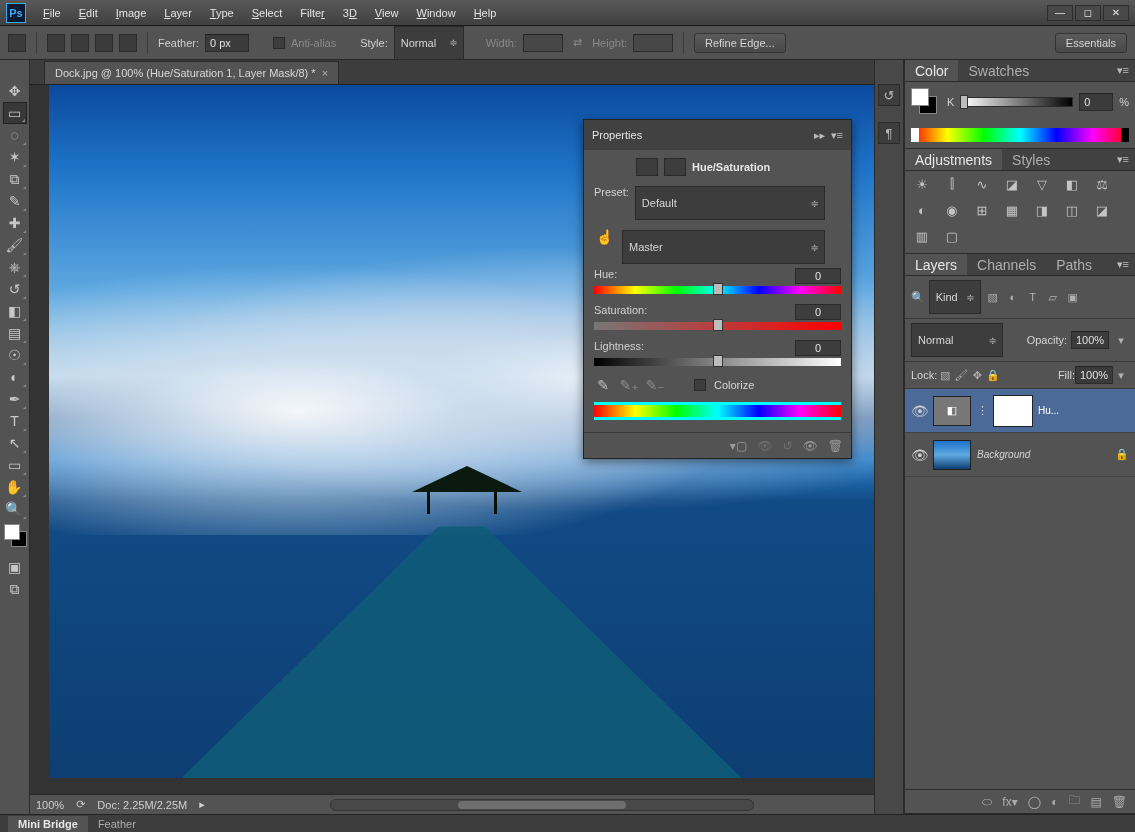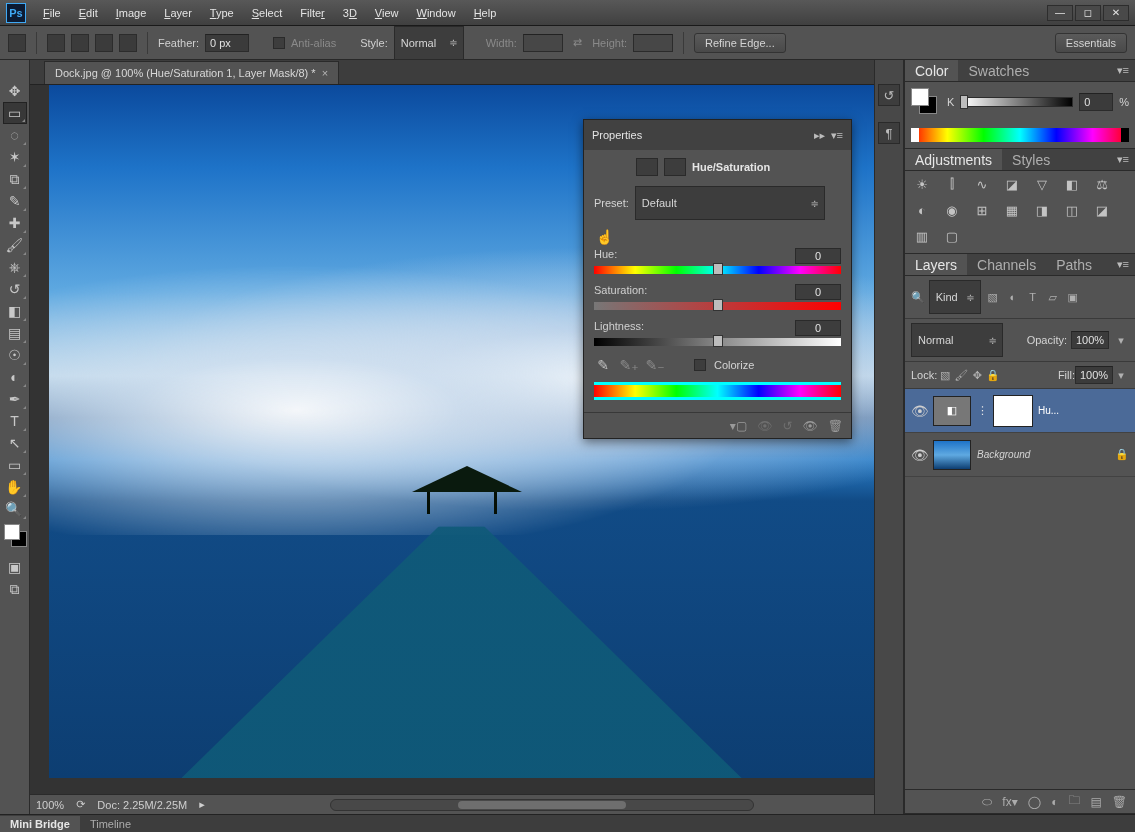--- a/index.html
+++ b/index.html
@@ -72,39 +72,39 @@
 .layer-name.bg { font-style: italic; }
 .mask-thumb { width:38px; height:30px; background:#fff; border:2px solid #fff; outline:1px solid #222;}
 .layer-footer { height:24px; border-top:1px solid #2a2a2a; display:flex; align-items:center; justify-content:flex-end; gap:10px; padding:0 8px; color:#acacac; font-size:12px;}
 .prop-panel { position: absolute; left: 583px; top: 119px; width: 269px; background: #535353; border: 1px solid #222; box-shadow: 0 3px 10px rgba(0,0,0,0.5); z-index: 50; }
 .prop-header { height: 30px; background: #414141; display:flex; align-items:center; padding: 0 8px;}
 .prop-header .title { font-size: 11px; color:#e4e4e4; }
 .prop-header .acts { margin-left:auto; display:flex; gap:6px; color:#bcbcbc;}
 .prop-body { padding: 8px 10px; }
 .prop-type { display:flex; align-items:center; gap:6px; margin-bottom: 10px; margin-left: 42px;}
 .prop-type .ibox { width:22px; height:18px; background:#3d3d3d; border:1px solid #2a2a2a;}
-.prow { margin: 10px 16px 4px 0; display:flex; align-items:center; gap:6px;}
+.prow { margin: 10px 16px 4px 0; display:flex; gap:6px;}
 .psel { flex:1; background:#3d3d3d; border:1px solid #2a2a2a; height:34px; padding:0 6px; display:flex; align-items:center; color:#d6d6d6; font-size:11px; position:relative;}
 .psel::after { content:"≑"; position:absolute; right:5px; color:#bcbcbc; font-size:10px;}
 .slider-row { margin-top: 4px; }
 .slider-row label { font-size: 11px; color:#d0d0d0; }
 .slval { float: right; background:#3d3d3d; border:1px solid #2a2a2a; width:46px; height:16px; text-align:center; font-size:11px; color:#e2e2e2;}
 .sl-track { height:8px; background:#666; margin: 6px 0 10px 0; position:relative; }
 .sl-track.hue { background: linear-gradient(90deg, #f00, #ff0, #0f0, #0ff, #00f, #f0f, #f00);}
 .sl-track.sat { background: linear-gradient(90deg, #777, #f00);}
 .sl-track.light { background: linear-gradient(90deg, #000, #888, #fff);}
 .sl-thumb { position:absolute; left:50%; top:-3px; width:10px; height:12px; background:#bdbdbd; border:1px solid #333; transform:translateX(-50%);}
 .eyedrops { display:flex; gap:8px; align-items:center; margin: 6px 0 8px 0;}
 .eyedrops .ed { width:18px; height:18px; color:#c4c4c4; font-size:14px; display:flex; align-items:center; justify-content:center;}
 .chk { width:12px; height:12px; background:#3d3d3d; border:1px solid #2a2a2a;}
 .rangespec { height: 18px; background: linear-gradient(90deg, #f00, #ff0, #0f0, #0ff, #00f, #f0f, #f00); margin: 4px 0 4px 0; border-top:3px solid #0ff; border-bottom:3px solid #0ff;}
 .prop-footer { height:26px; border-top:1px solid #383838; display:flex; align-items:center; justify-content:flex-end; gap:10px; padding:0 8px; color:#9a9a9a; font-size:12px;}
 .bottom-tabs { position:absolute; bottom:0; left:0; right:0; height:18px; background:#3d3d3d; border-top:1px solid #222; display:flex; align-items:center;}
 .btab { padding: 2px 10px; color:#acacac; font-size:11px;}
-.btab.active { background:#535353; color:#e6e6e6; font-weight:bold;}
+.btab.active { background:#535353; color:#e6e6e6; font-weight:bold;margin-left:8px;}
 .lock-row { display:flex; align-items:center; padding:4px 6px; border-bottom:1px solid #3a3a3a; font-size:11px;}
 .small-ico { width:16px; height:14px; display:inline-flex; align-items:center; justify-content:center; color:#b0b0b0; font-size:11px;}
 </style>
 </head>
 <body>
 
 <div class="titlebar">
   <div class="ps-logo">Ps</div>
   <div class="menu-item"><u>F</u>ile</div>
   <div class="menu-item"><u>E</u>dit</div>
@@ -356,20 +356,23 @@
       <b style="color:#e6e6e6;font-size:11px">Hue/Saturation</b>
     </div>
     <div class="prow">
       <span>Preset:</span>
       <div class="psel">
           <span>Default</span>
         </div>
     </div>
     <div class="prow">
       <span class="small-ico" style="width:22px;font-size:14px">☝</span>
+      <div class="psel">
+          <span>Master</span>
+        </div>
     </div>
 
     <div class="slider-row">
       <label>Hue:</label>
       <input class="slval" value="0" style="">
       <div class="sl-track hue">
           <div class="sl-thumb"></div>
         </div>
     </div>
     <div class="slider-row">
@@ -402,14 +405,14 @@
     <span>▾▢</span>
     <span style="opacity:.4">👁</span>
     <span style="opacity:.4">↺</span>
     <span>👁</span>
     <span>🗑</span>
   </div>
 </div>
 
 <div class="bottom-tabs">
   <div class="btab active">Mini Bridge</div>
-  <div class="btab">Timeline</div>
+  <div class="btab">Feather</div>
 </div>
 
 </body></html>

